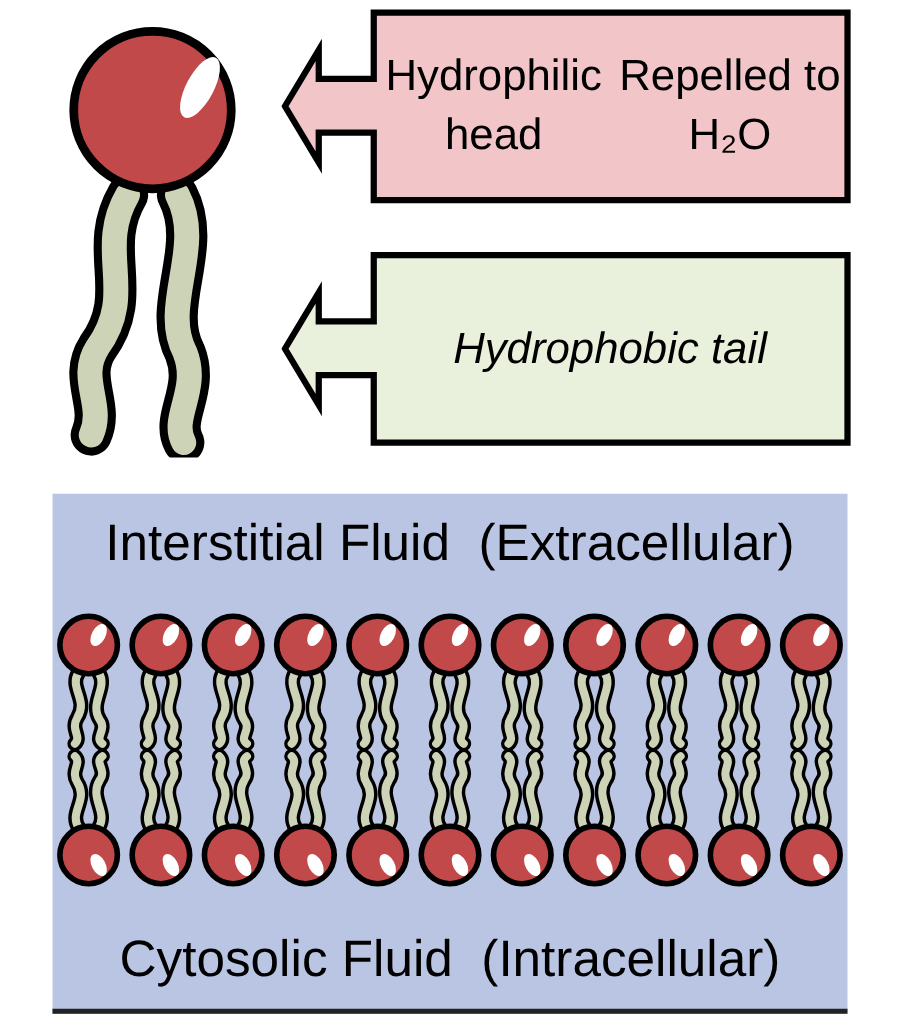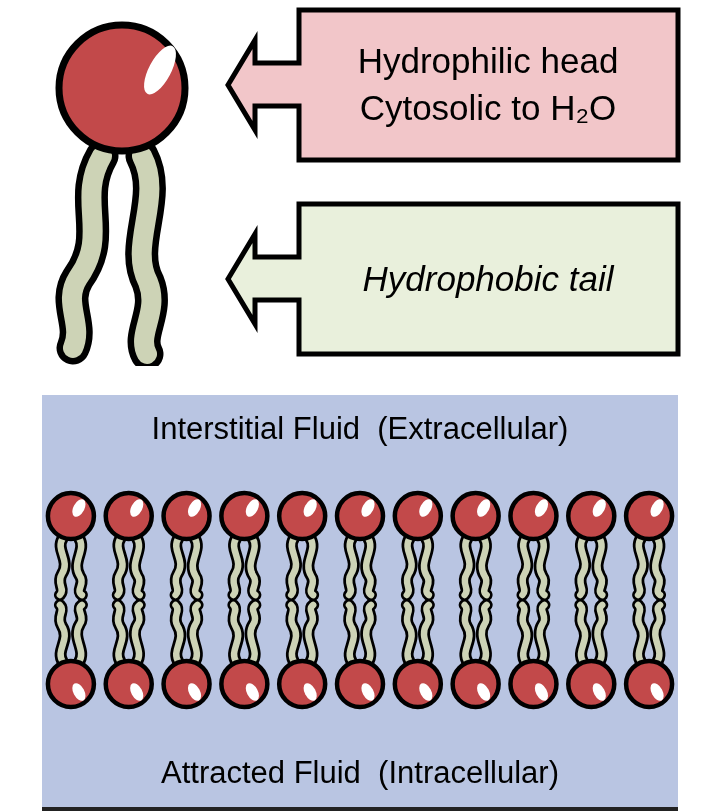--- a/index.html
+++ b/index.html
@@ -23,37 +23,37 @@
   }
   .callout-pink  { top: 6px; }
   .callout-green { top: 200px; font-style: italic; }
   .callout-shape {
     position: absolute; inset: 0;
     width: 100%; height: 100%;
   }
   .callout-text {
     position: absolute;
     left: 74px; right: 6px; top: 4px; bottom: 4px;
-    display: flex; flex-direction: column;
+    display: flex; flex-direction: row;
     align-items: center; justify-content: center;
     font-size: 35px; line-height: 1.34;
     text-align: center;
   }
   .membrane-panel {
     position: absolute;
     left: 42px; top: 395px;
     width: 636px; height: 412px;
     background: #b9c5e2;
     border-bottom: 4px solid #222;
   }
   .membrane-label {
     position: absolute;
     left: 0; width: 100%;
     text-align: center;
-    font-size: 31px;
+    font-size: 41px;
     white-space: pre;
   }
   .membrane-label.top    { top: 16px; }
   .membrane-label.bottom { bottom: 16px; }
   .bilayer-svg {
     position: absolute;
     left: 0; top: 95px;
     width: 636px; height: 220px;
   }
 </style>
@@ -72,21 +72,21 @@
     <circle cx="112" cy="82" r="63" stroke="#000" stroke-width="7" fill="#c2494a"></circle>
     <ellipse cx="150" cy="64" rx="11" ry="27" transform="rotate(28 150 64)" fill="#ffffff"></ellipse>
   </svg>
 
   <div class="callout callout-pink">
     <svg class="callout-shape" viewBox="0 0 458 158" preserveAspectRatio="none">
       <polygon points="74,4 453,4 453,154 74,154 74,100 30,100 30,124 3,79 30,34 30,57 74,57" stroke="#000" stroke-width="5" stroke-linejoin="miter" fill="#f2c6c9"></polygon>
     </svg>
     <div class="callout-text">
       <div>Hydrophilic head</div>
-      <div>Cytosolic to H₂O</div>
+      <div>Repelled to H₂O</div>
     </div>
   </div>
 
   <div class="callout callout-green">
     <svg class="callout-shape" viewBox="0 0 458 158" preserveAspectRatio="none">
       <polygon points="74,4 453,4 453,154 74,154 74,100 30,100 30,124 3,79 30,34 30,57 74,57" stroke="#000" stroke-width="5" stroke-linejoin="miter" fill="#e9f0dc"></polygon>
     </svg>
     <div class="callout-text">
       <div>Hydrophobic tail</div>
     </div>
@@ -123,16 +123,16 @@
         <use href="#lipid-symbol" x="404.6363636363637" y="0"></use>
         <use href="#lipid-symbol" transform="translate(404.6363636363637,220) scale(1,-1)"></use>
         <use href="#lipid-symbol" x="462.4545454545455" y="0"></use>
         <use href="#lipid-symbol" transform="translate(462.4545454545455,220) scale(1,-1)"></use>
         <use href="#lipid-symbol" x="520.2727272727273" y="0"></use>
         <use href="#lipid-symbol" transform="translate(520.2727272727273,220) scale(1,-1)"></use>
         <use href="#lipid-symbol" x="578.0909090909091" y="0"></use>
         <use href="#lipid-symbol" transform="translate(578.0909090909091,220) scale(1,-1)"></use>
       </svg>
 
-    <div class="membrane-label bottom">Attracted Fluid  (Intracellular)</div>
+    <div class="membrane-label bottom">Cytosolic Fluid  (Intracellular)</div>
   </div>
 
 </div>
 
 </body></html>

